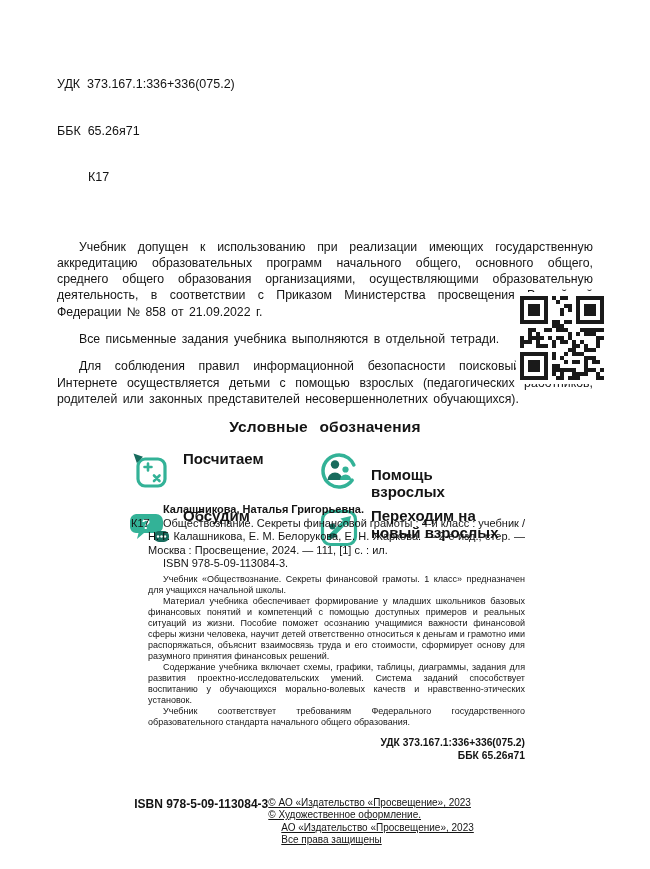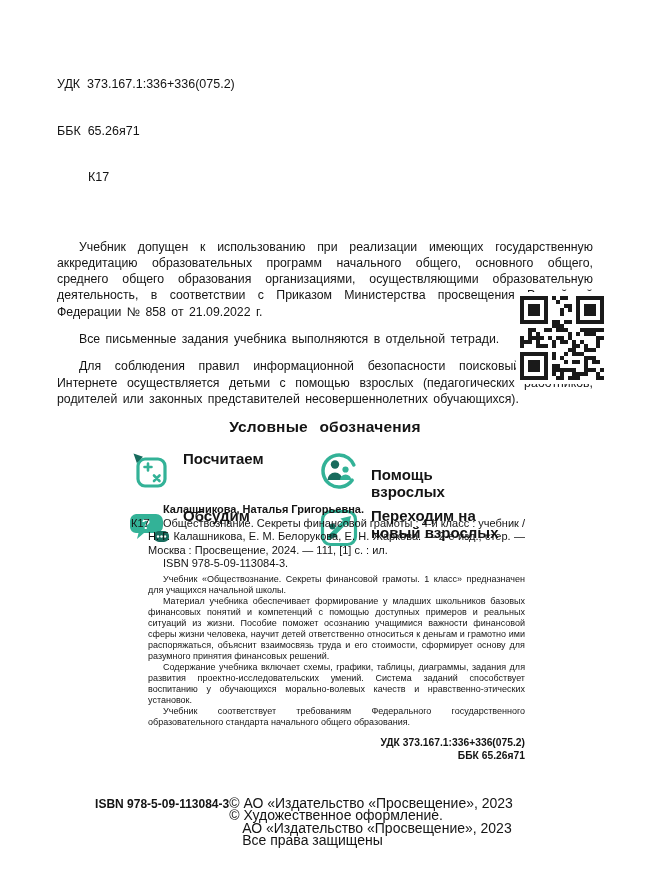--- a/index.html
+++ b/index.html
@@ -51,21 +51,21 @@
   .biblio-entry { position:relative; }
   .biblio-sign { position:absolute; left:0; top:0; }
   .biblio-desc { padding-left:17px; text-indent:15px; text-align:justify; }
   .biblio-isbn { padding-left:32px; margin-bottom:3px; }
   .ann { font-size:9px; line-height:11px; padding-left:17px; text-indent:15px; text-align:justify; }
   .codes-bottom { margin-top:8px; text-align:right; font-weight:bold; font-size:10.3px; line-height:13px; }
 
   
   .footer { position:absolute; left:57px; top:797px; width:536px; display:flex; justify-content:center; align-items:flex-start; }
   .footer-isbn { font-weight:bold; font-size:12px; }
-  .copyright { font-size:14px; line-height:12.4px; margin-right:42px; }
+  .copyright { font-size:10px; line-height:12.4px; margin-right:42px;text-decoration:underline; }
   .copyright .indent { padding-left:13px; }
 </style>
 </head>
 <body>
 
 <div class="page">
 
   <div class="codes-top">
     <div>УДК  373.167.1:336+336(075.2)</div>
     <div>ББК  65.26я71</div>

